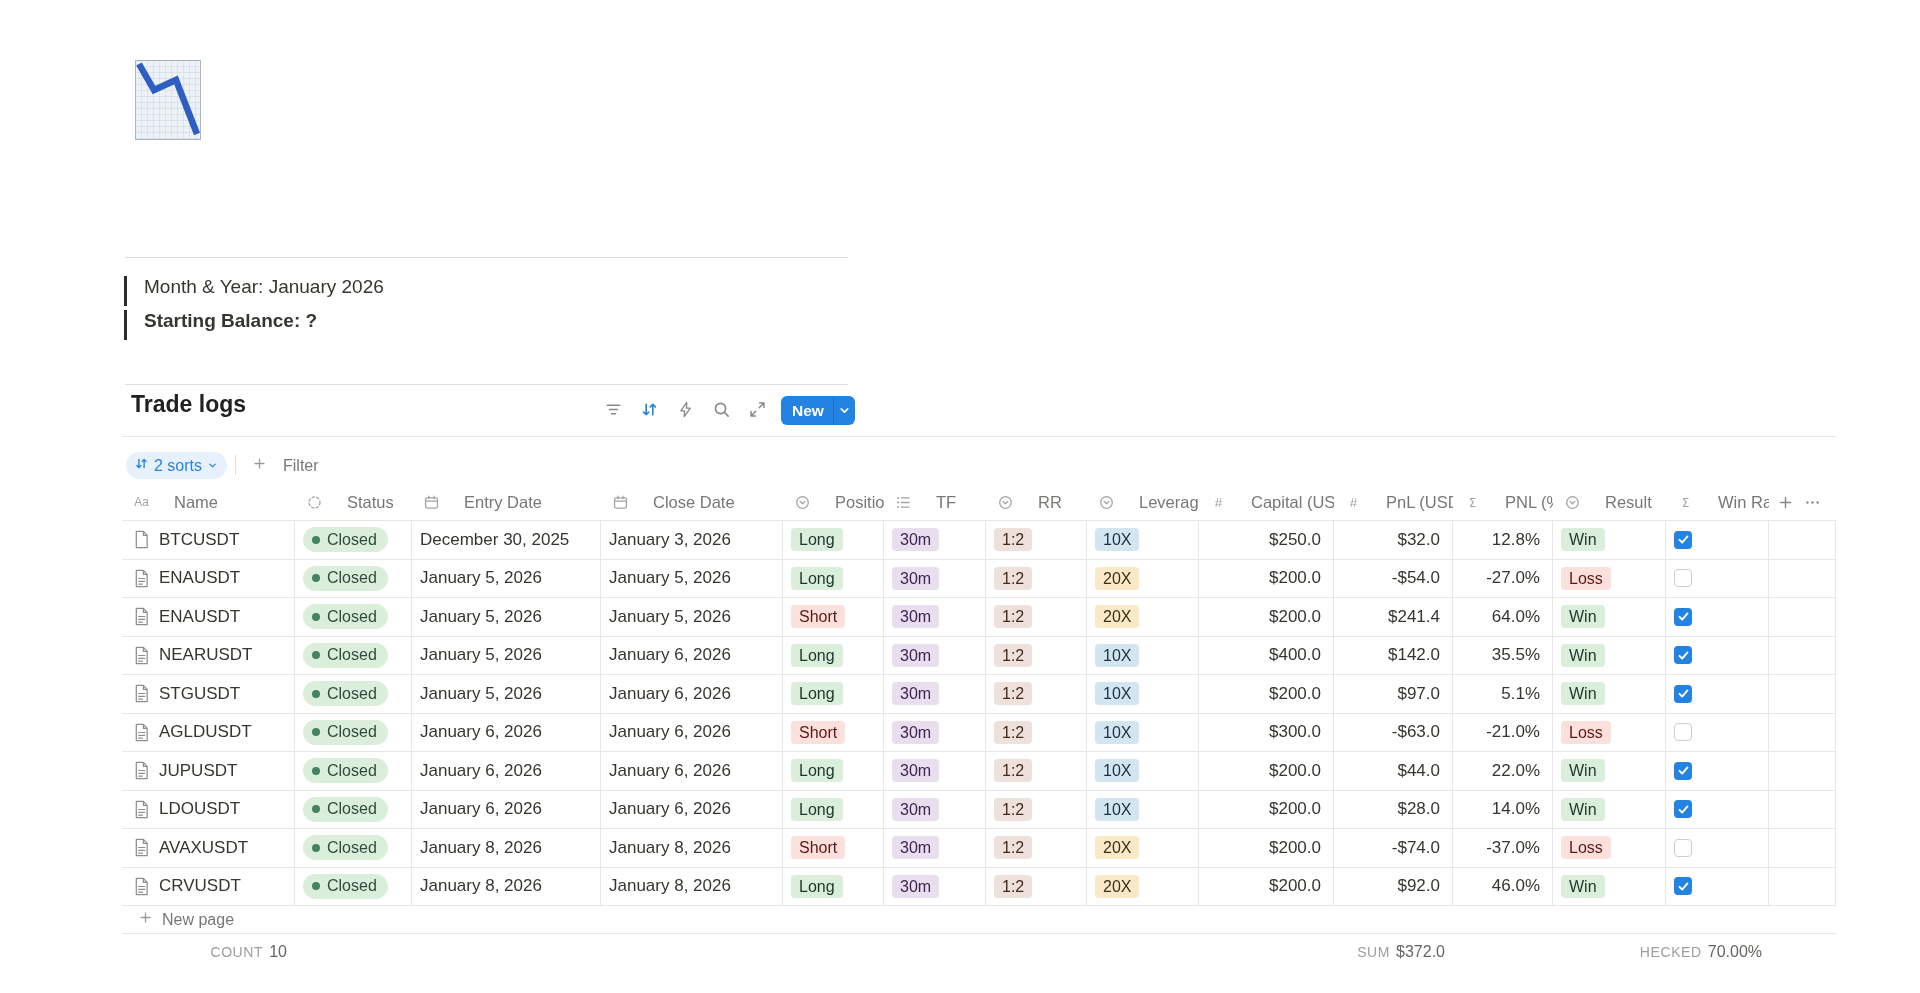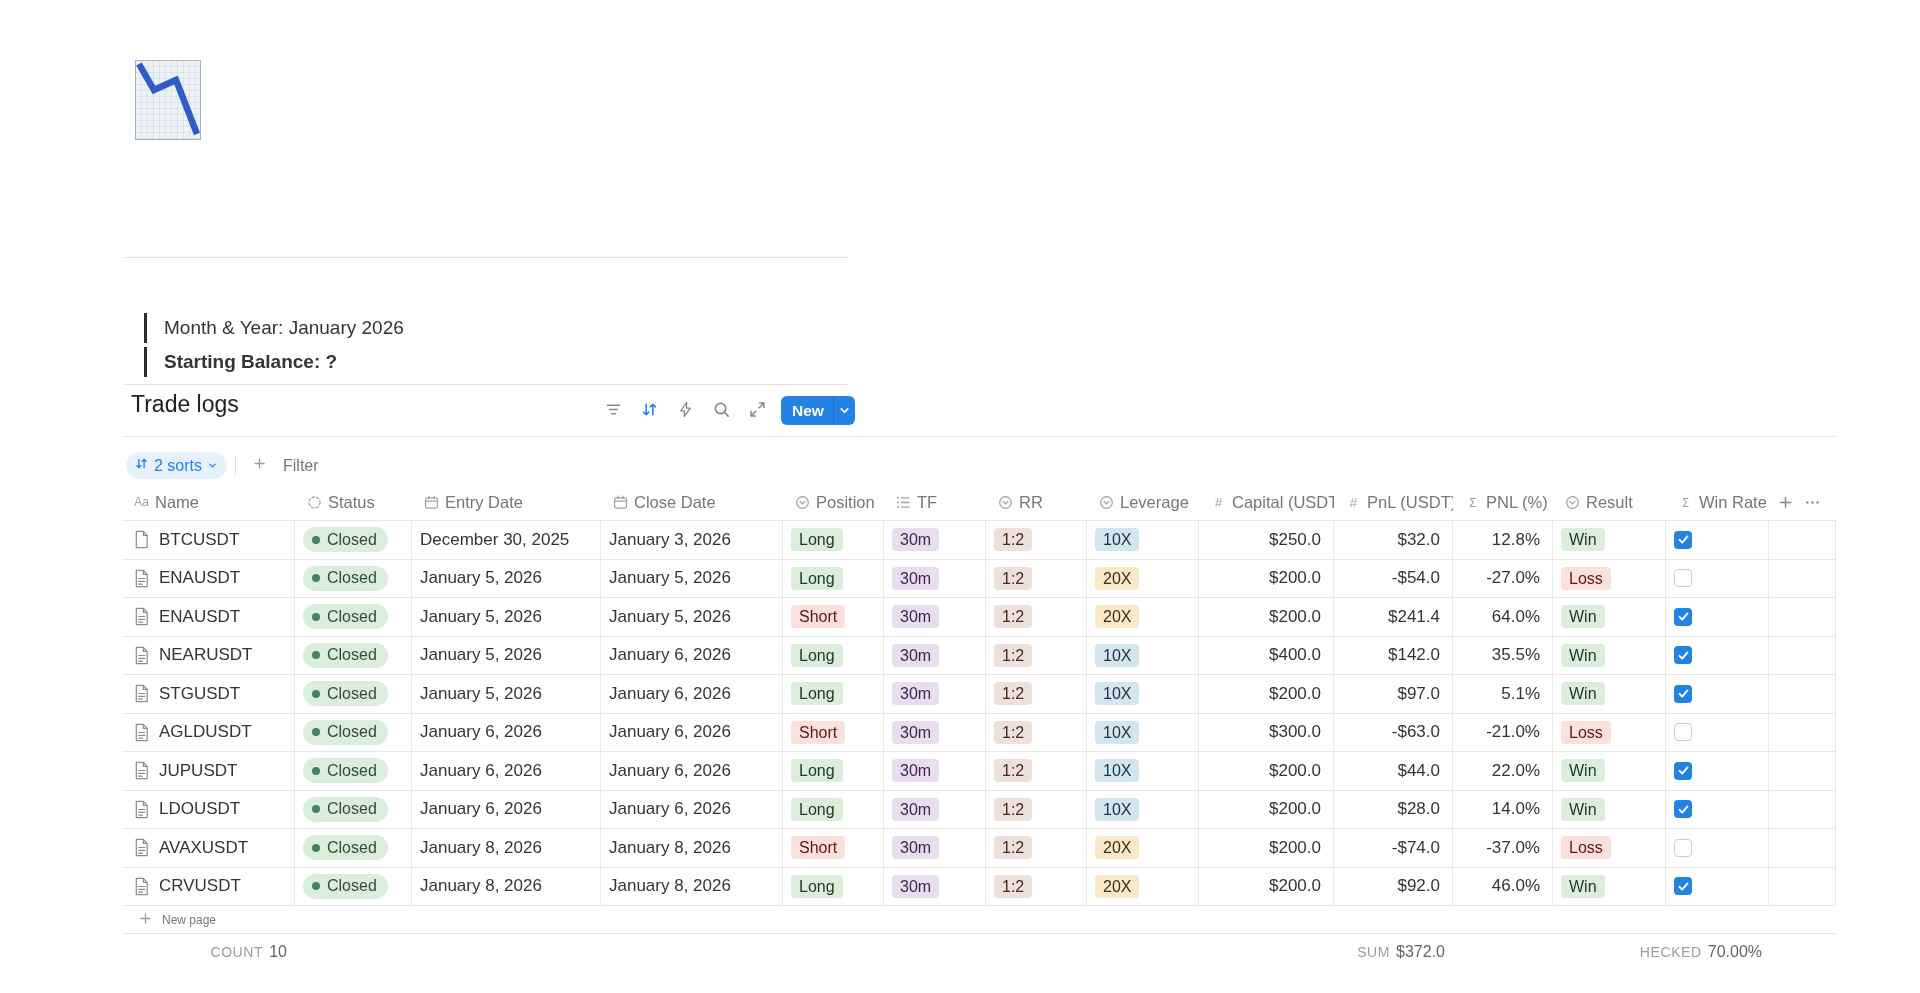--- a/index.html
+++ b/index.html
@@ -10,27 +10,27 @@
   
   #page-icon{left:135px;top:60px;width:66px;height:80px;cursor:pointer;}
 
   
   #page-title{left:125px;top:192px;font-size:40px;font-weight:700;color:#22211F;letter-spacing:-0.4px;}
 
   .hdivider{height:1px;background:#E0DFDC;}
   #divider-1{left:125px;top:257px;width:723px;}
   #divider-2{left:125px;top:384px;width:723px;}
 
-  .quote{left:144px;display:flex;align-items:center;height:32px;margin-top:36px;}
+  .quote{left:124px;display:flex;align-items:flex-start;height:32px;}
   .quote .bar{width:3px;height:30px;background:#2B2B29;flex:none;}
   .quote .qtext{margin-left:17px;font-size:19px;color:#37352F;}
   #quote-1{top:276px;} #quote-2{top:310px;font-weight:bold;}
 
   
-  #view-title{left:131px;top:391px;font-size:23px;font-weight:400;color:#22211F;}
+  #view-title{left:131px;top:391px;font-size:23px;font-weight:700;color:#22211F;}
   #view-toolbar{left:600px;top:398px;display:flex;align-items:center;gap:9px;}
   .tbicon{width:27px;height:22px;display:flex;align-items:center;justify-content:center;
           color:#8A8985;cursor:pointer;}
   .tbicon.active{color:var(--accent);}
   #new-button{left:781px;top:396px;height:29px;display:flex;align-items:stretch;
               background:var(--accent);border-radius:6px;overflow:hidden;cursor:pointer;}
   #new-button .main{display:flex;align-items:center;padding:0 9px 0 11px;color:#fff;
                     font-size:15.5px;font-weight:700;}
   #new-button .split{width:1px;background:#1A72C9;}
   #new-button .chev{display:flex;align-items:center;justify-content:center;width:21px;color:#fff;}
@@ -41,21 +41,21 @@
   #sorts-chip{left:126px;top:452px;height:27px;display:flex;align-items:center;gap:5px;
               padding:0 9px 0 8px;border-radius:14px;background:var(--chip-bg);
               color:var(--accent);font-size:16px;cursor:pointer;}
   #sorts-sep{left:235px;top:455px;width:1px;height:20px;background:#DEDDDA;}
   #filter-button{left:252px;top:452px;height:27px;display:flex;align-items:center;gap:16px;
                  color:#787774;font-size:16px;cursor:pointer;}
 
   
   #tbl{left:122px;top:484px;width:1714px;}
   #thead{display:flex;height:36px;border-bottom:1px solid #E8E7E4;}
-  .th{display:flex;align-items:center;gap:5px;padding:0 8px 0 11px;box-sizing:border-box;
+  .th{display:flex;align-items:center;gap:24px;padding:0 8px 0 11px;box-sizing:border-box;
       color:#787774;font-size:16.5px;white-space:nowrap;overflow:hidden;height:100%;cursor:pointer;}
   .th .picon{flex:none;display:flex;align-items:center;color:#A3A29E;}
   .th.ghost{gap:10px;color:#8A8985;padding-left:8px;}
   .trow{display:flex;height:38.5px;border-bottom:1px solid #E8E7E4;box-sizing:border-box;cursor:pointer;}
   .td{display:flex;align-items:center;padding:0 8px;border-right:1px solid #E8E7E4;
       box-sizing:border-box;font-size:17px;white-space:nowrap;overflow:hidden;}
   .td.name{padding-left:11px;gap:9px;font-weight:500;color:#37352F;}
   .td.name .pgicon{flex:none;display:flex;align-items:center;color:#8F8E8A;}
   .td.num{justify-content:flex-end;padding-right:12px;}
   .td.ghost{border-right:1px solid #E8E7E4;}
@@ -72,21 +72,21 @@
   .status-pill{display:inline-flex;align-items:center;gap:7px;height:25px;padding:0 11px 0 9px;
                border-radius:13px;background:var(--tag-green-bg);color:#2F4C3C;font-size:16px;}
   .status-pill .dot{width:8px;height:8px;border-radius:50%;background:var(--status-dot);}
 
   .cbx{width:18px;height:18px;border-radius:4px;box-sizing:border-box;display:flex;
        align-items:center;justify-content:center;cursor:pointer;}
   .cbx.checked{background:var(--accent);}
   .cbx.unchecked{border:1.5px solid #CFCECB;background:#fff;}
 
   #newpage-row{display:flex;align-items:center;height:28px;border-bottom:1px solid #E8E7E4;
-               padding-left:16px;gap:9px;color:#787774;font-size:12px;box-sizing:border-box;cursor:pointer;}
+               padding-left:16px;gap:9px;color:#787774;font-size:16px;box-sizing:border-box;cursor:pointer;}
   #agg-row{position:relative;height:38px;}
   .agg{position:absolute;top:9px;white-space:nowrap;cursor:pointer;}
   .agg .alabel{font-size:14px;letter-spacing:.6px;color:#9E9D99;}
   .agg .avalue{font-size:16px;color:#656460;margin-left:6px;}
   #agg-count{right:1549px;} #agg-sum{right:391px;} #agg-checked{right:74px;}
 </style>
 </head>
 <body>
 
 <div id="page">

